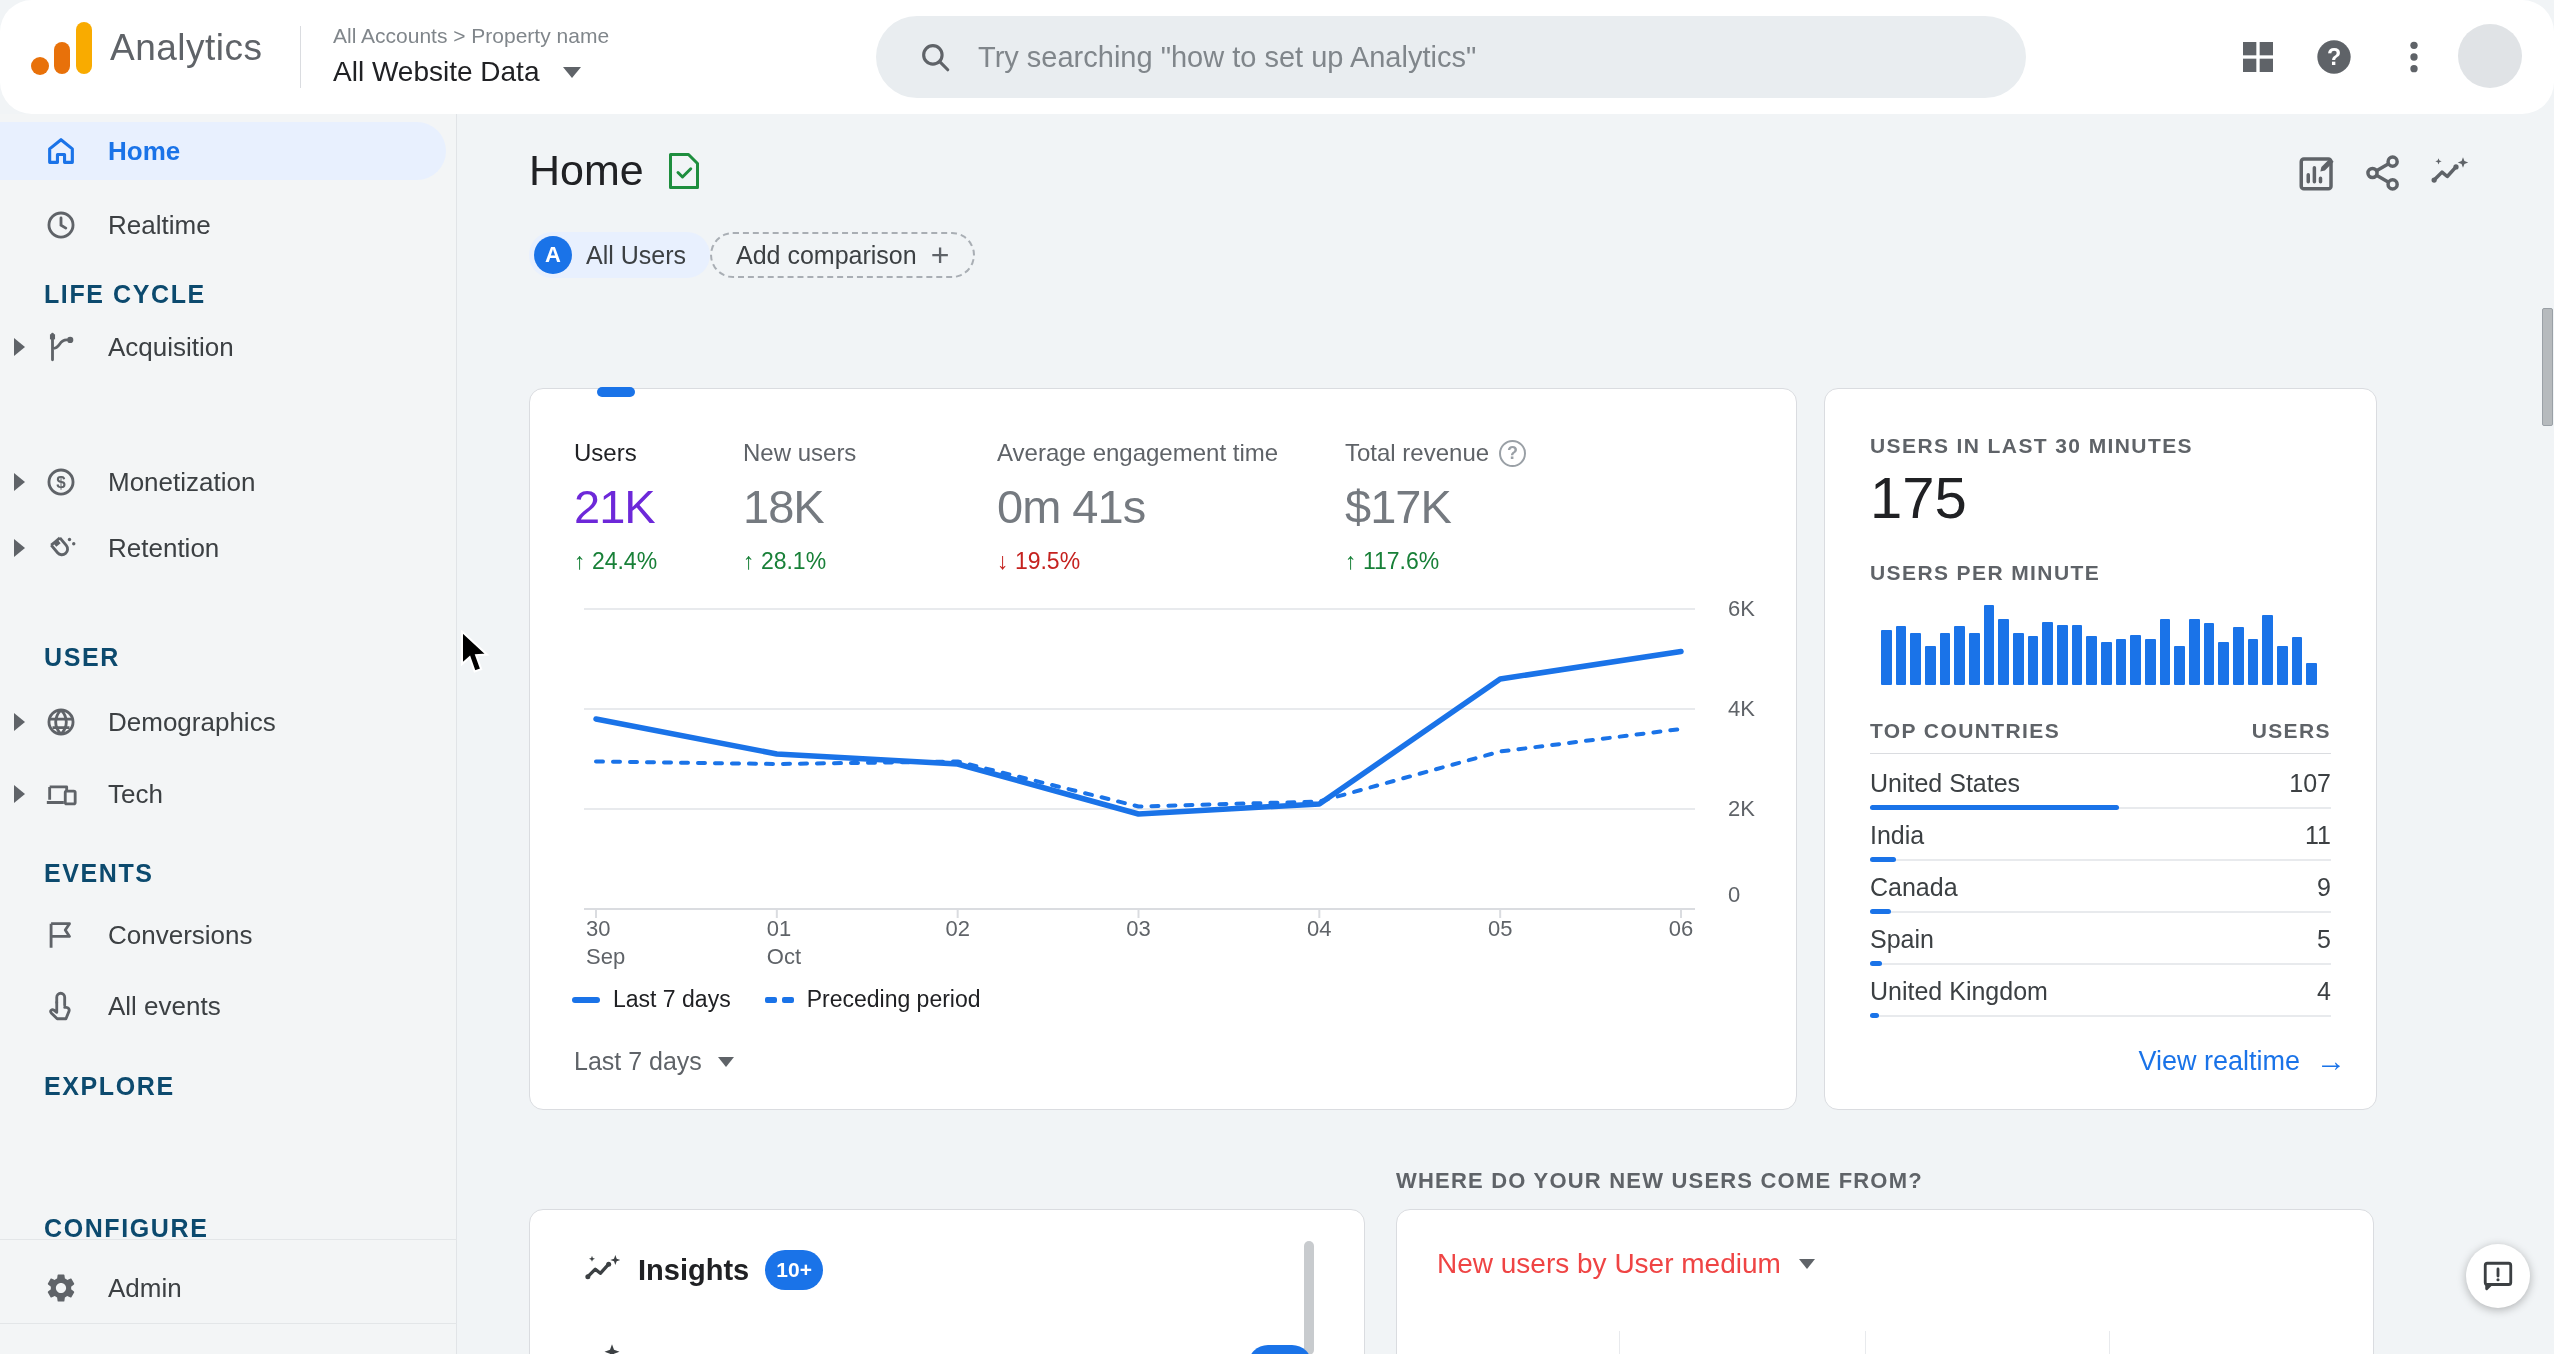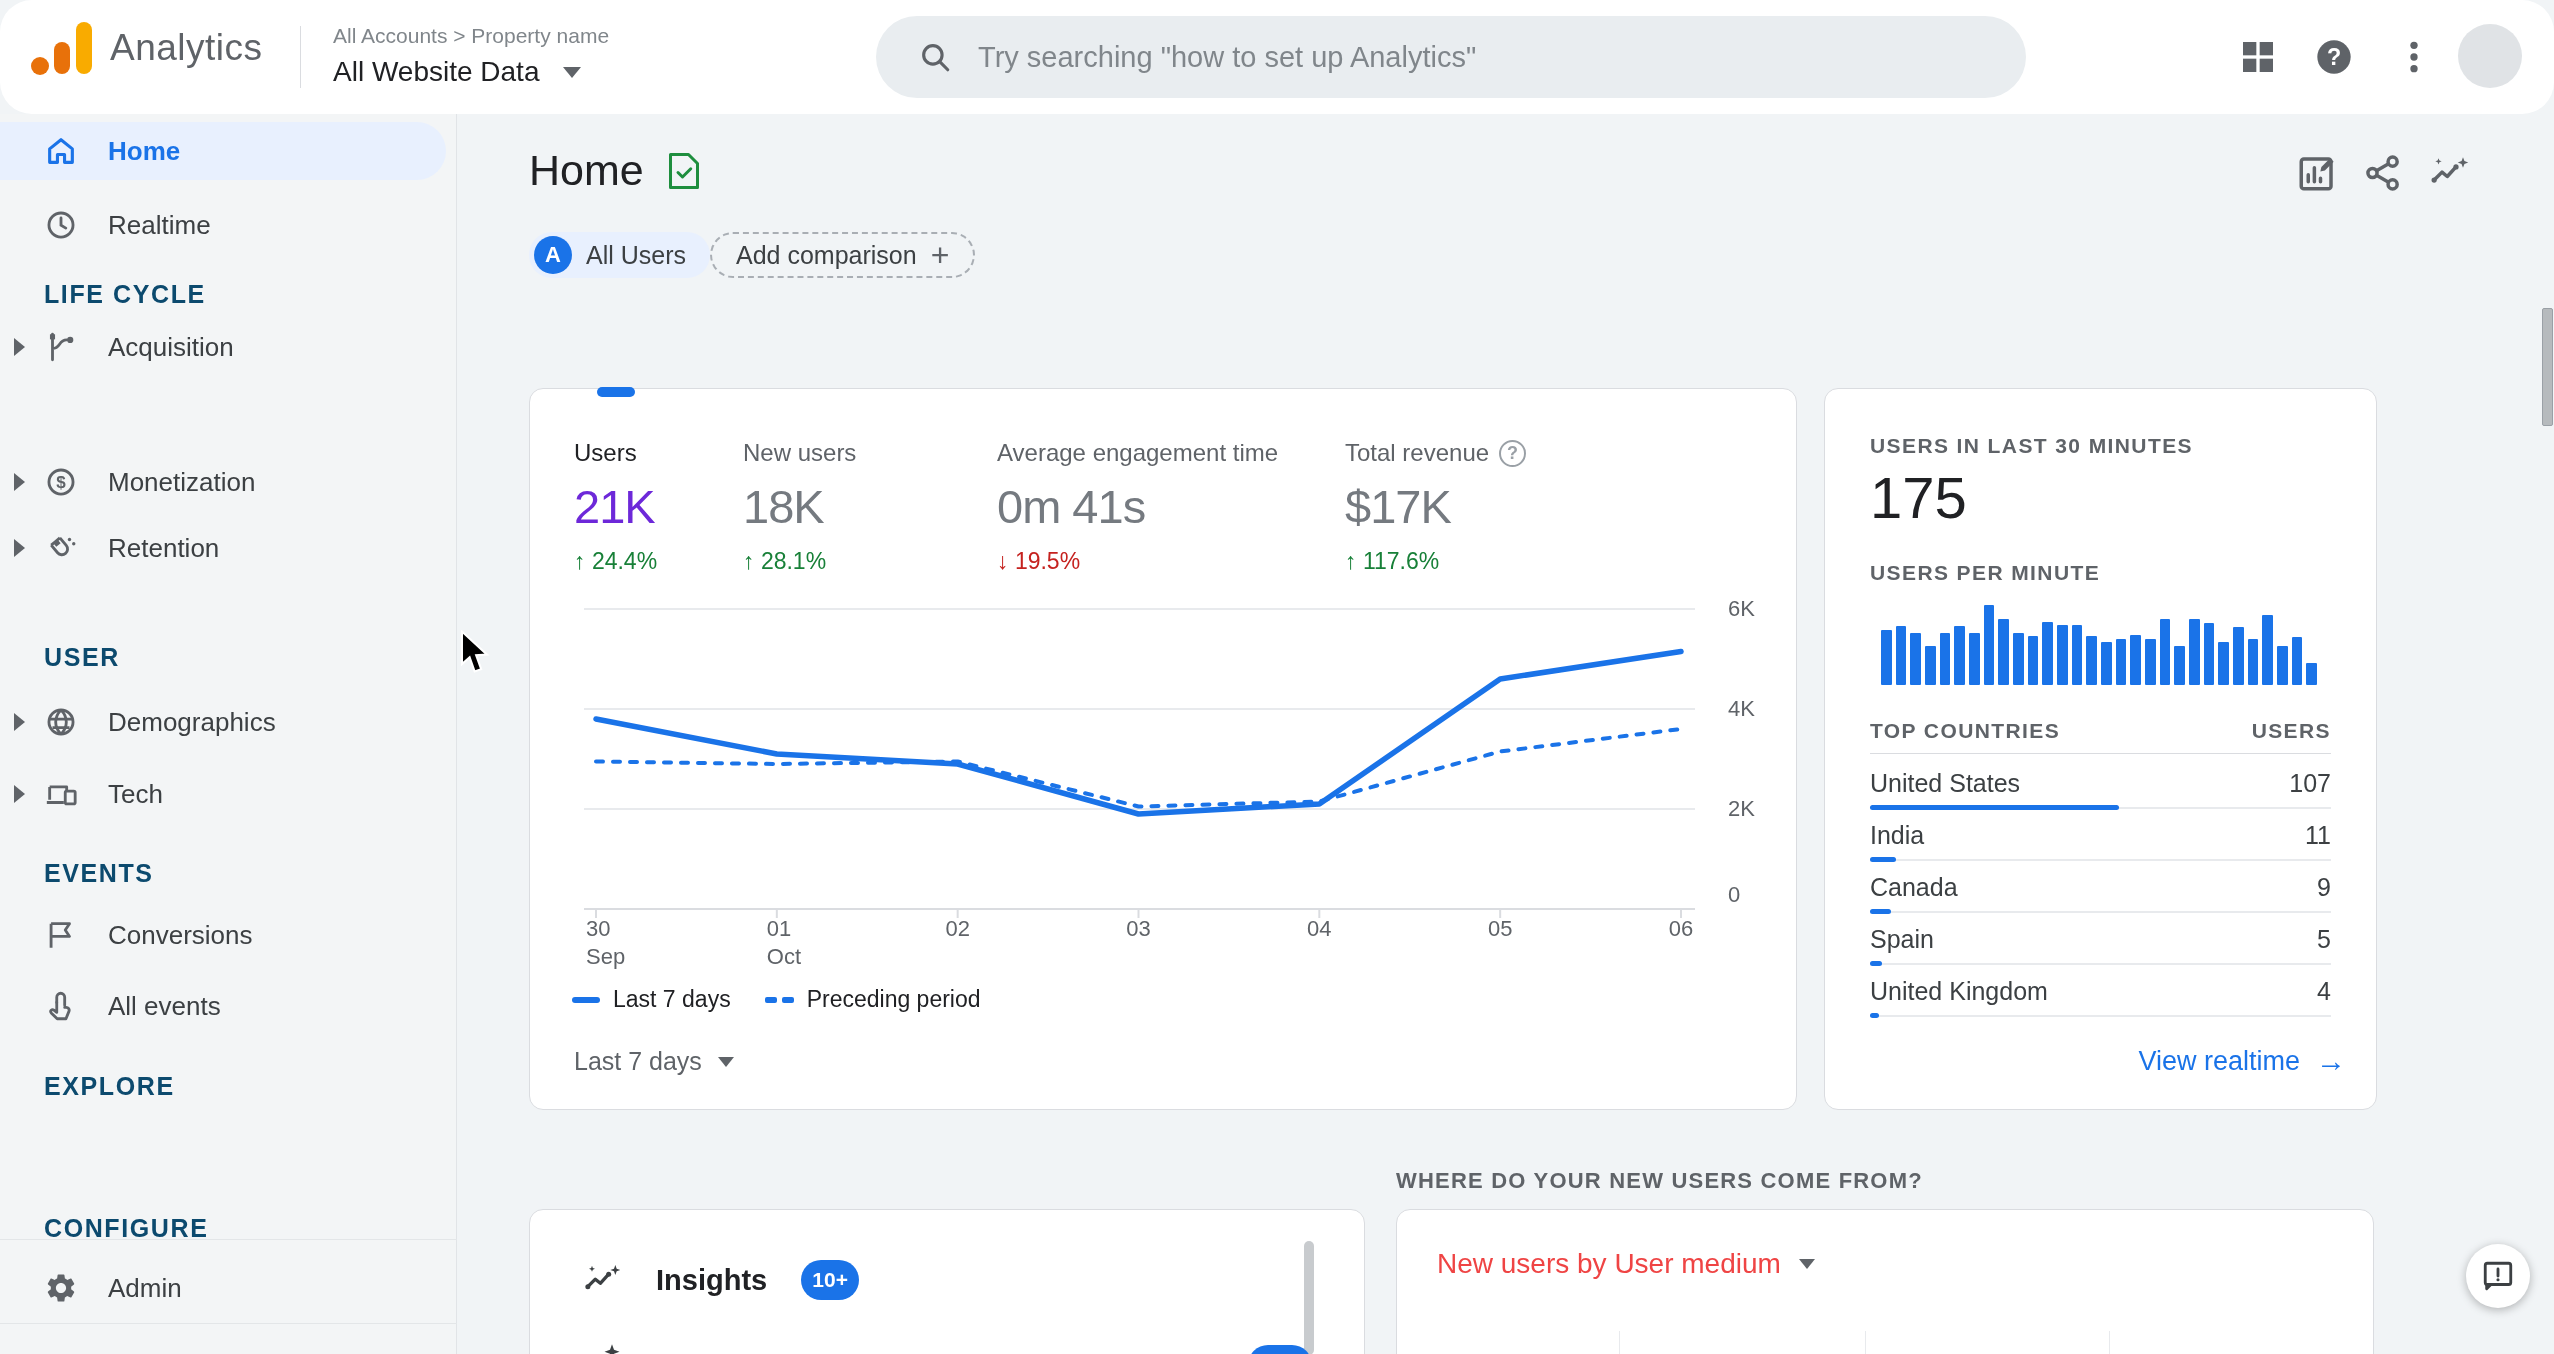--- a/index.html
+++ b/index.html
@@ -84,21 +84,21 @@
   .country-row { position:relative; height:52px; }
   .c-name { position:absolute; left:0; top:8px; font-size:25px; color:#3c4043; }
   .c-users { position:absolute; right:0; top:8px; font-size:25px; color:#3c4043; }
   .c-track { position:absolute; left:0; right:0; bottom:4px; height:2px; background:#e8eaed; }
   .c-bar { position:absolute; left:0; bottom:3px; height:5px; border-radius:3px; background:#1a73e8; }
   .view-realtime { position:absolute; right:30px; top:655px; display:flex; align-items:center; gap:16px; color:#1a73e8; font-size:27px; cursor:pointer; }
   .vr-arrow { font-size:30px; }
 
   
   .insights-card { left:529px; top:1209px; width:836px; height:220px; overflow:hidden; }
-  .ins-head { position:absolute; left:52px; top:40px; display:flex; align-items:center; gap:34px;margin-top:10px; }
+  .ins-head { position:absolute; left:52px; top:40px; display:flex; align-items:center; gap:16px; }
   .ins-title { font-size:29px; color:#202124; font-weight:bold; }
   .ins-badge { min-width:58px; height:40px; border-radius:20px; background:#1a73e8; color:#fff; font-size:21px; font-weight:bold; display:flex; align-items:center; justify-content:center; padding:0 10px; }
   .ins-scrollbar { position:absolute; left:774px; top:31px; width:10px; height:114px; border-radius:5px; background:#c8cbce; }
   .ins-partial-icon { position:absolute; left:62px; top:131px; width:40px; height:40px; color:#3c4043; }
   .ins-partial-badge { position:absolute; left:718px; top:135px; width:64px; height:40px; border-radius:20px; background:#1a73e8; }
 
   .nu-heading { position:absolute; left:1396px; top:1168px; font-size:22px; color:#5f6368; letter-spacing:1.2px; font-weight:bold; }
   .newusers-card { left:1396px; top:1209px; width:978px; height:220px; overflow:hidden; }
   .nu-title { position:absolute; left:40px; top:38px; font-size:28px; color:#ef4444; display:flex; align-items:center; gap:18px; }
   .nu-title .caret-down { border-left-width:8px; border-right-width:8px; border-top-width:10px; }

